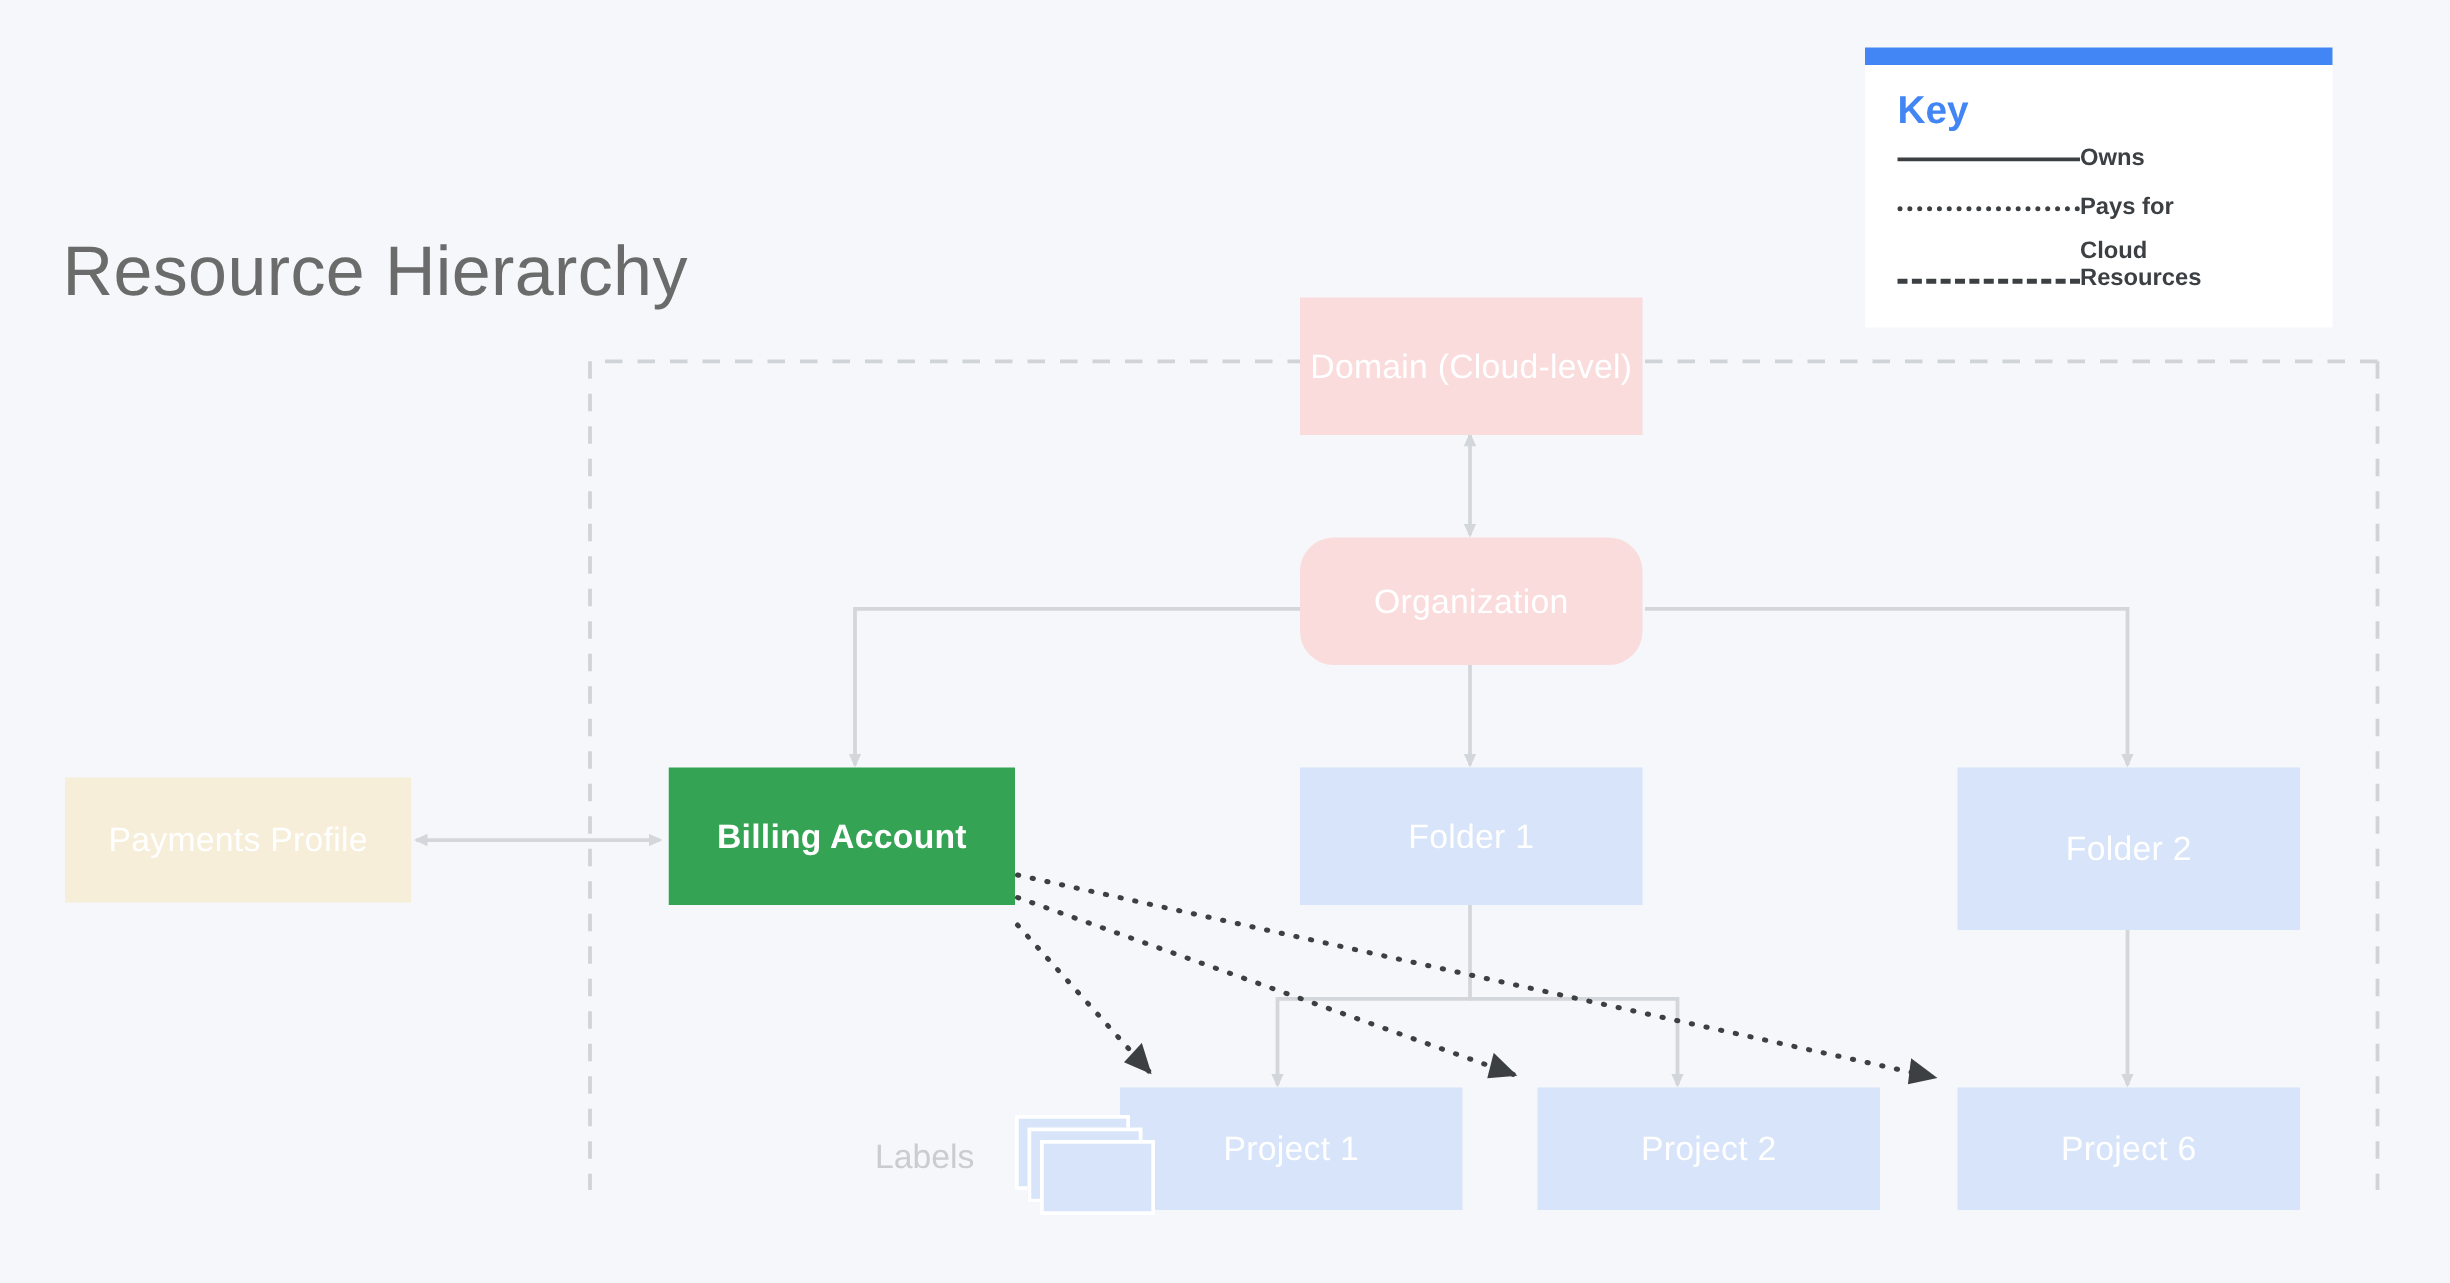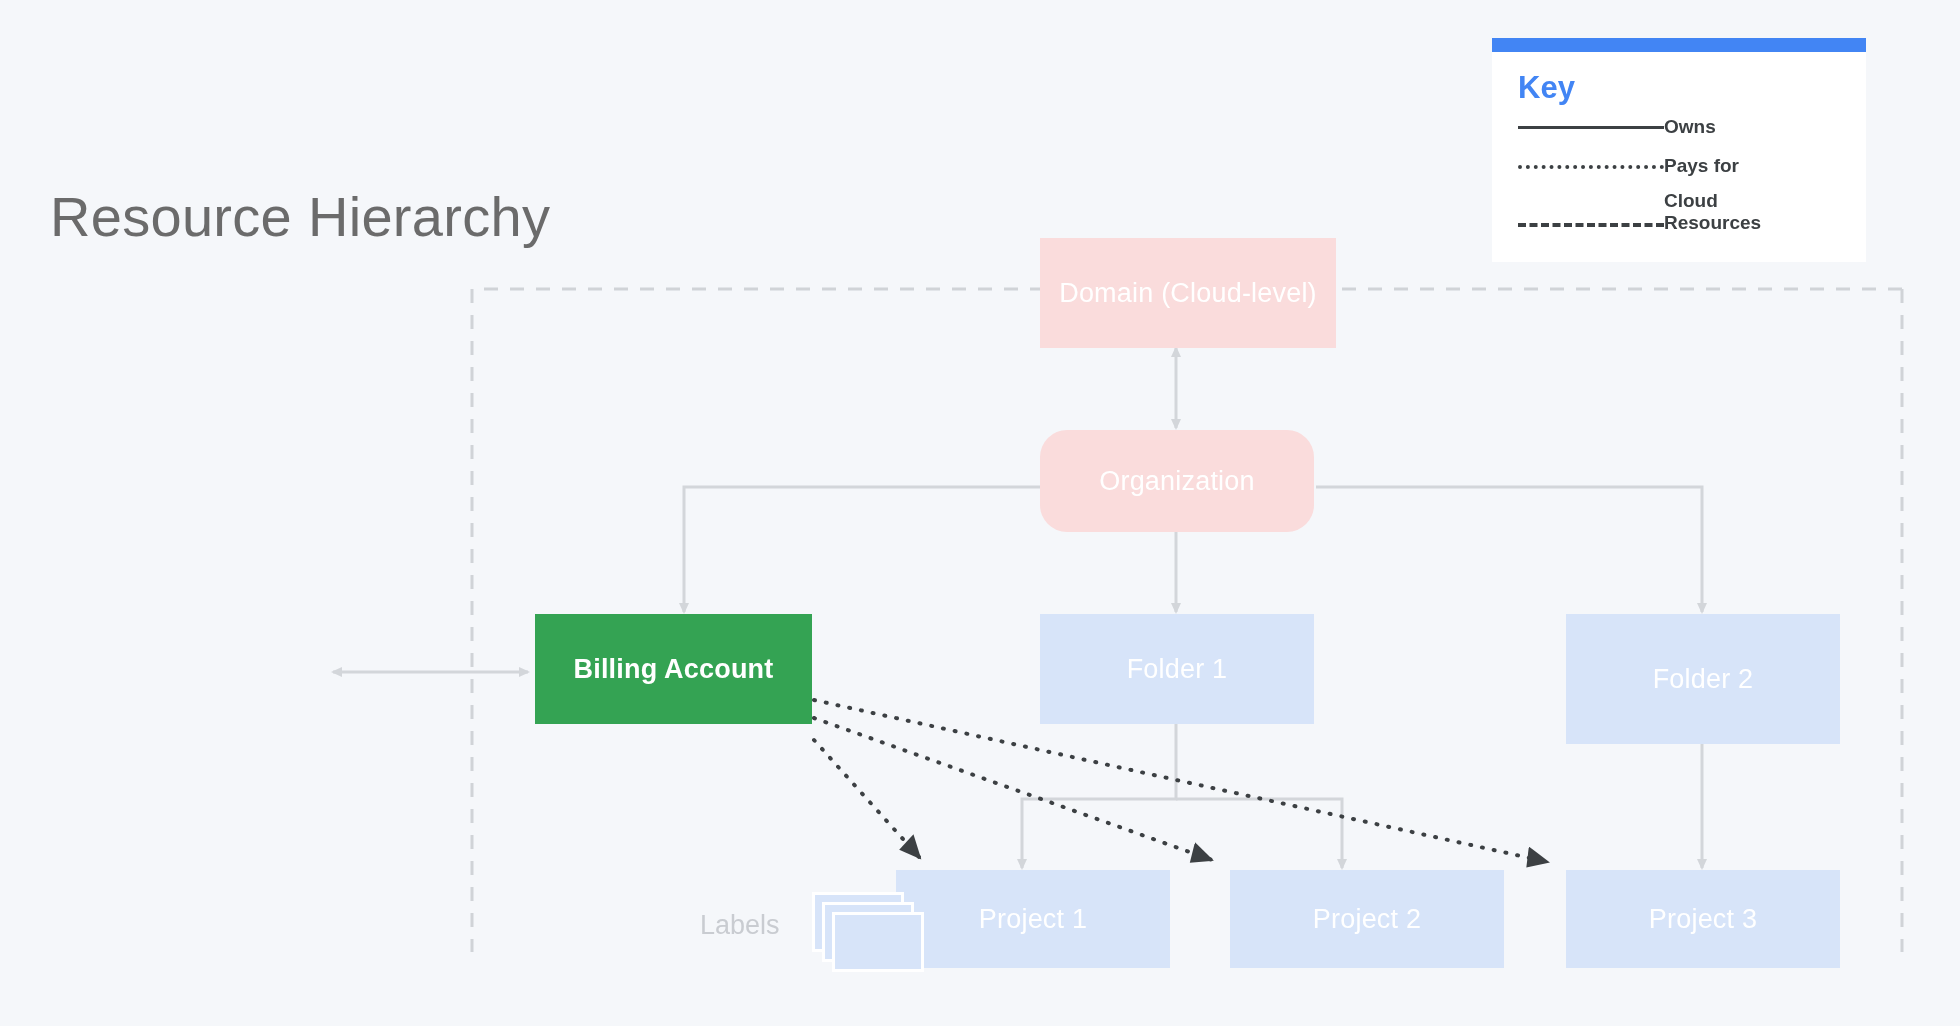--- a/index.html
+++ b/index.html
@@ -187,28 +187,31 @@
       <line x1="814" y1="718" x2="1212" y2="860" stroke="#3c4043" stroke-width="4" stroke-dasharray="1 11" stroke-linecap="round" marker-end="url(#ah-dark)"></line>
     </g>
 
     <g>
       <line x1="814" y1="700" x2="1548" y2="862" stroke="#3c4043" stroke-width="4" stroke-dasharray="1 11" stroke-linecap="round" marker-end="url(#ah-dark)"></line>
     </g>
   </svg>
 
   <div id="page-title">Resource Hierarchy</div>
 
-  <div class="node pink" style="left:1040px; top:238px; width:296px; height:110px;">
+  <div class="node pink" style="left:1040px; top:238px; width:274px; height:110px;">
     <span>Domain (Cloud-level)</span>
   </div>
 
   <div class="node pink" style="left:1040px; top:430px; width:274px; height:102px;border-radius:27px;">
     <span>Organization</span>
   </div>
 
+  <div class="node cream" style="left:52px; top:622px; width:277px; height:100px;">
+    <span>Payments Profile</span>
+  </div>
 
   <div class="node green" style="left:535px; top:614px; width:277px; height:110px;">
     <span>Billing Account</span>
   </div>
 
   <div class="node blue" style="left:1040px; top:614px; width:274px; height:110px;text-align:right;">
     <span>Folder 1</span>
   </div>
 
   <div class="node blue" style="left:1566px; top:614px; width:274px; height:130px;">
@@ -217,21 +220,21 @@
 
   <div class="node blue" style="left:896px; top:870px; width:274px; height:98px;">
     <span>Project 1</span>
   </div>
 
   <div class="node blue" style="left:1230px; top:870px; width:274px; height:98px;">
     <span>Project 2</span>
   </div>
 
   <div class="node blue" style="left:1566px; top:870px; width:274px; height:98px;">
-    <span>Project 3</span>
+    <span>Project 6</span>
   </div>
 
   <div id="labels-text">Labels</div>
 
   <div id="label-stack">
     <div class="card c1"></div>
     <div class="card c2"></div>
     <div class="card c3"></div>
   </div>
 

